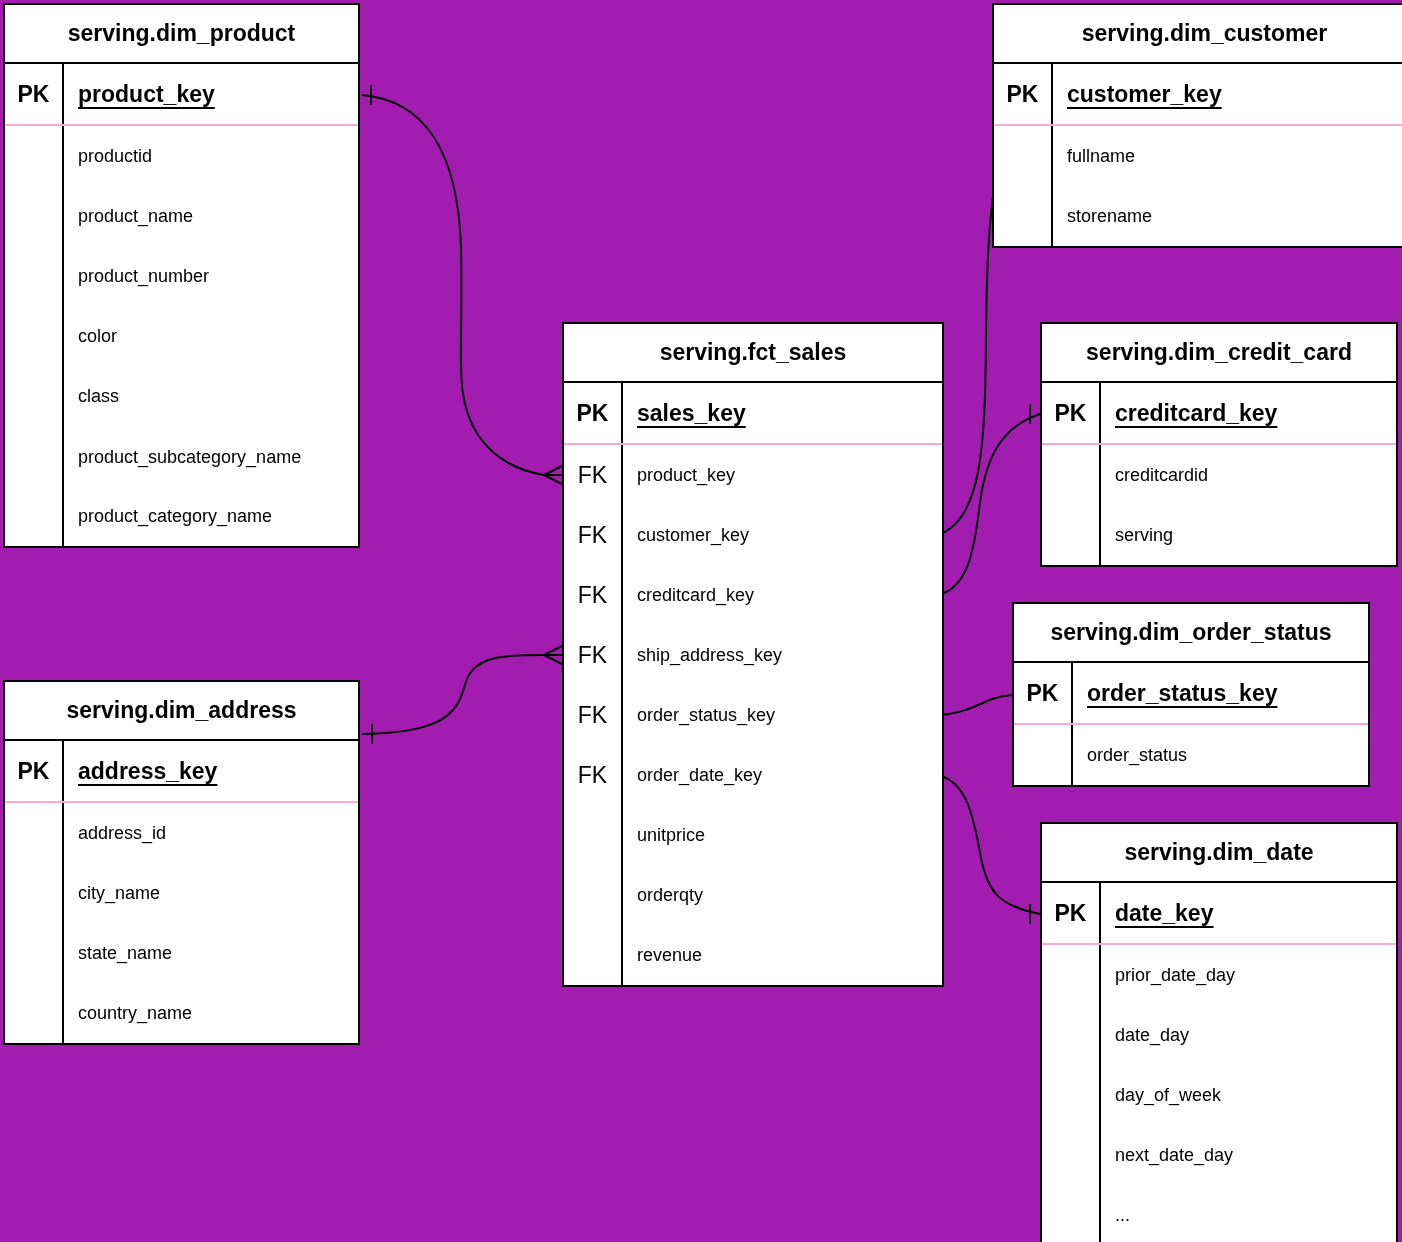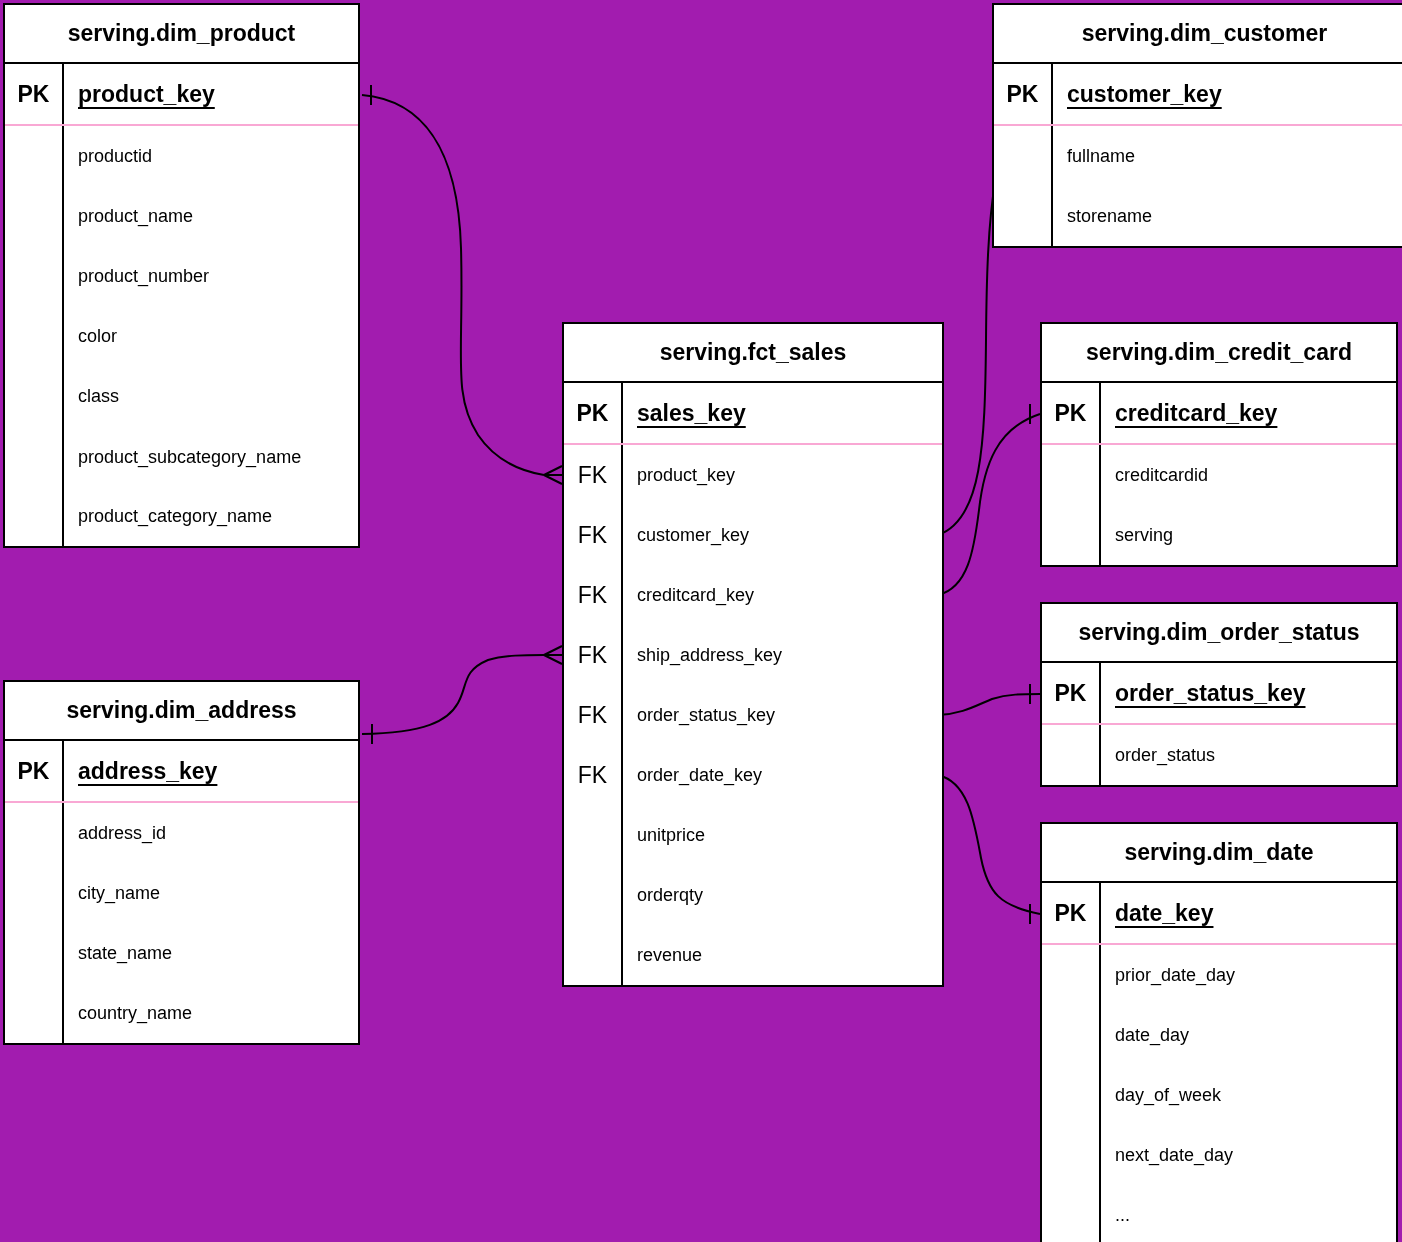--- a/index.html
+++ b/index.html
@@ -232,21 +232,21 @@
     <div class="row frow">
       <div class="kcol"></div>
       <div class="fcol">creditcardid</div>
     </div>
     <div class="row frow">
       <div class="kcol"></div>
       <div class="fcol">serving</div>
     </div>
   </div>
 
-  <div class="tbl" style="left:1040px; top:602px; width:358px;">
+  <div class="tbl" style="left:1012px; top:602px; width:358px;">
     <div class="tbl-title">serving.dim_order_status</div>
     <div class="row pkrow">
       <div class="kcol">PK</div>
       <div class="fcol">order_status_key</div>
     </div>
     <div class="row frow">
       <div class="kcol"></div>
       <div class="fcol">order_status</div>
     </div>
   </div>

